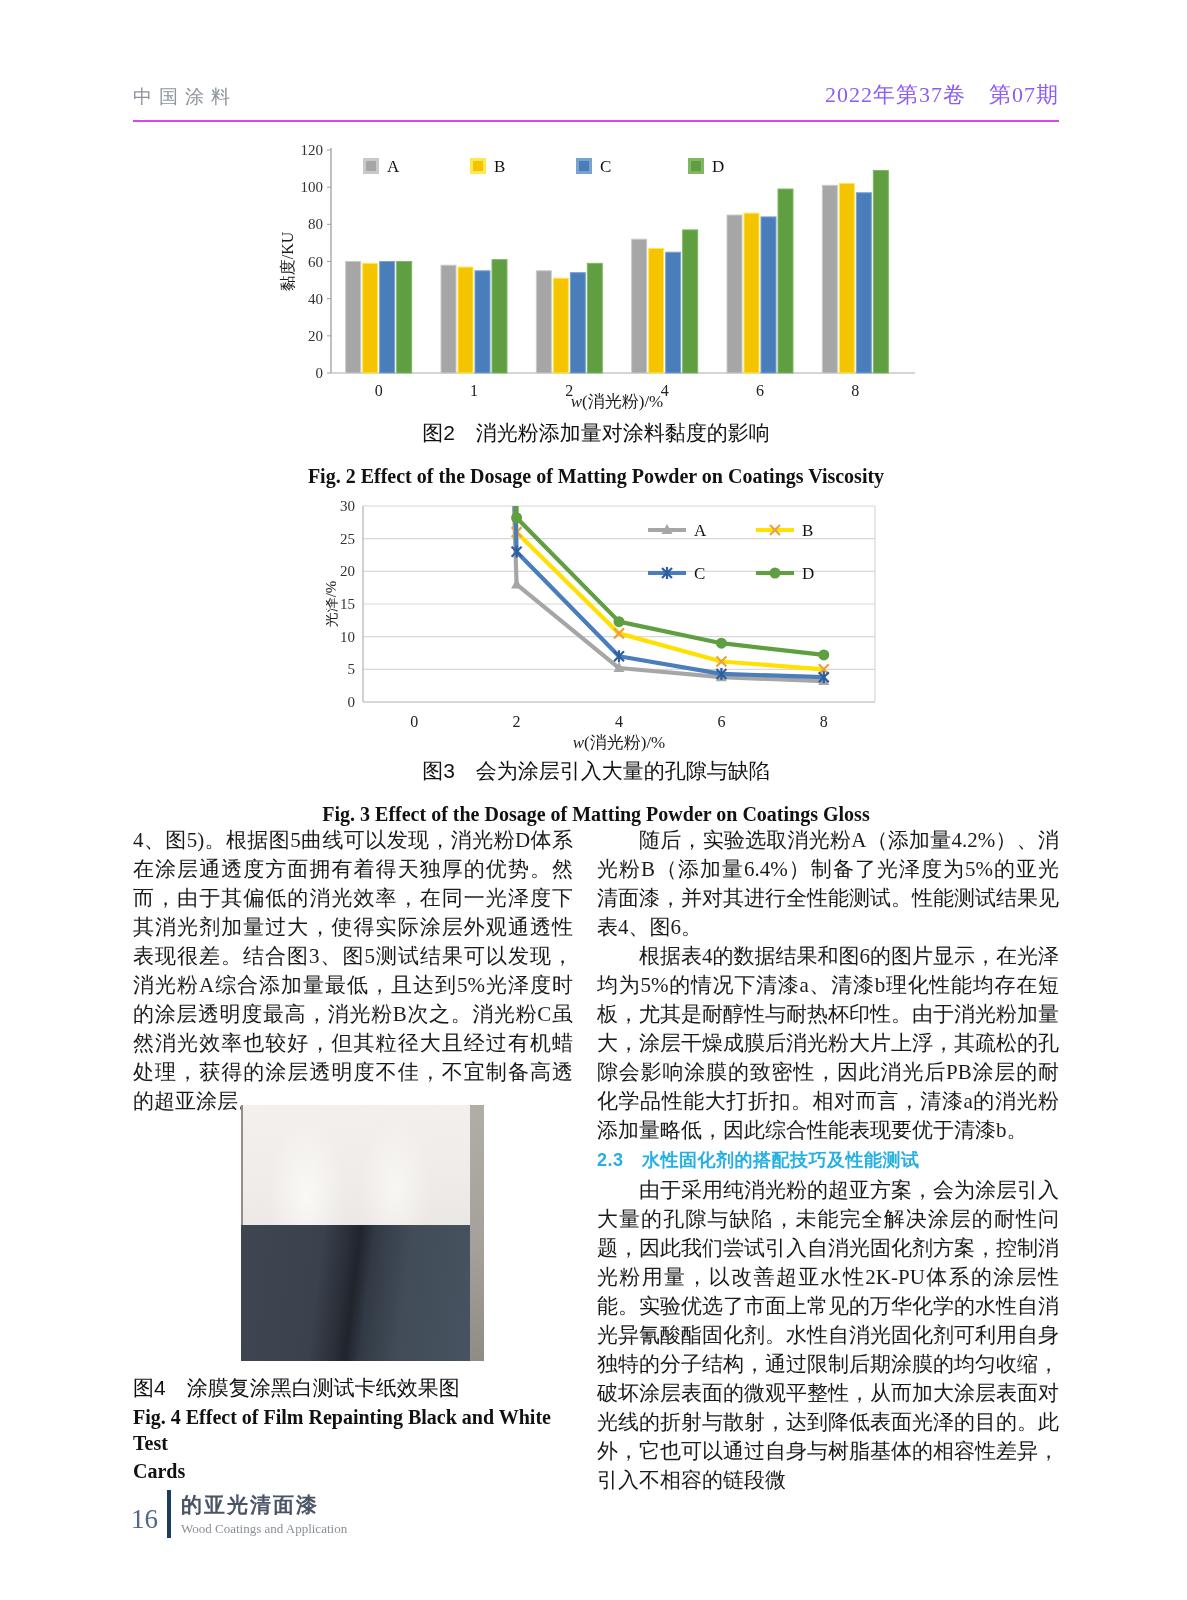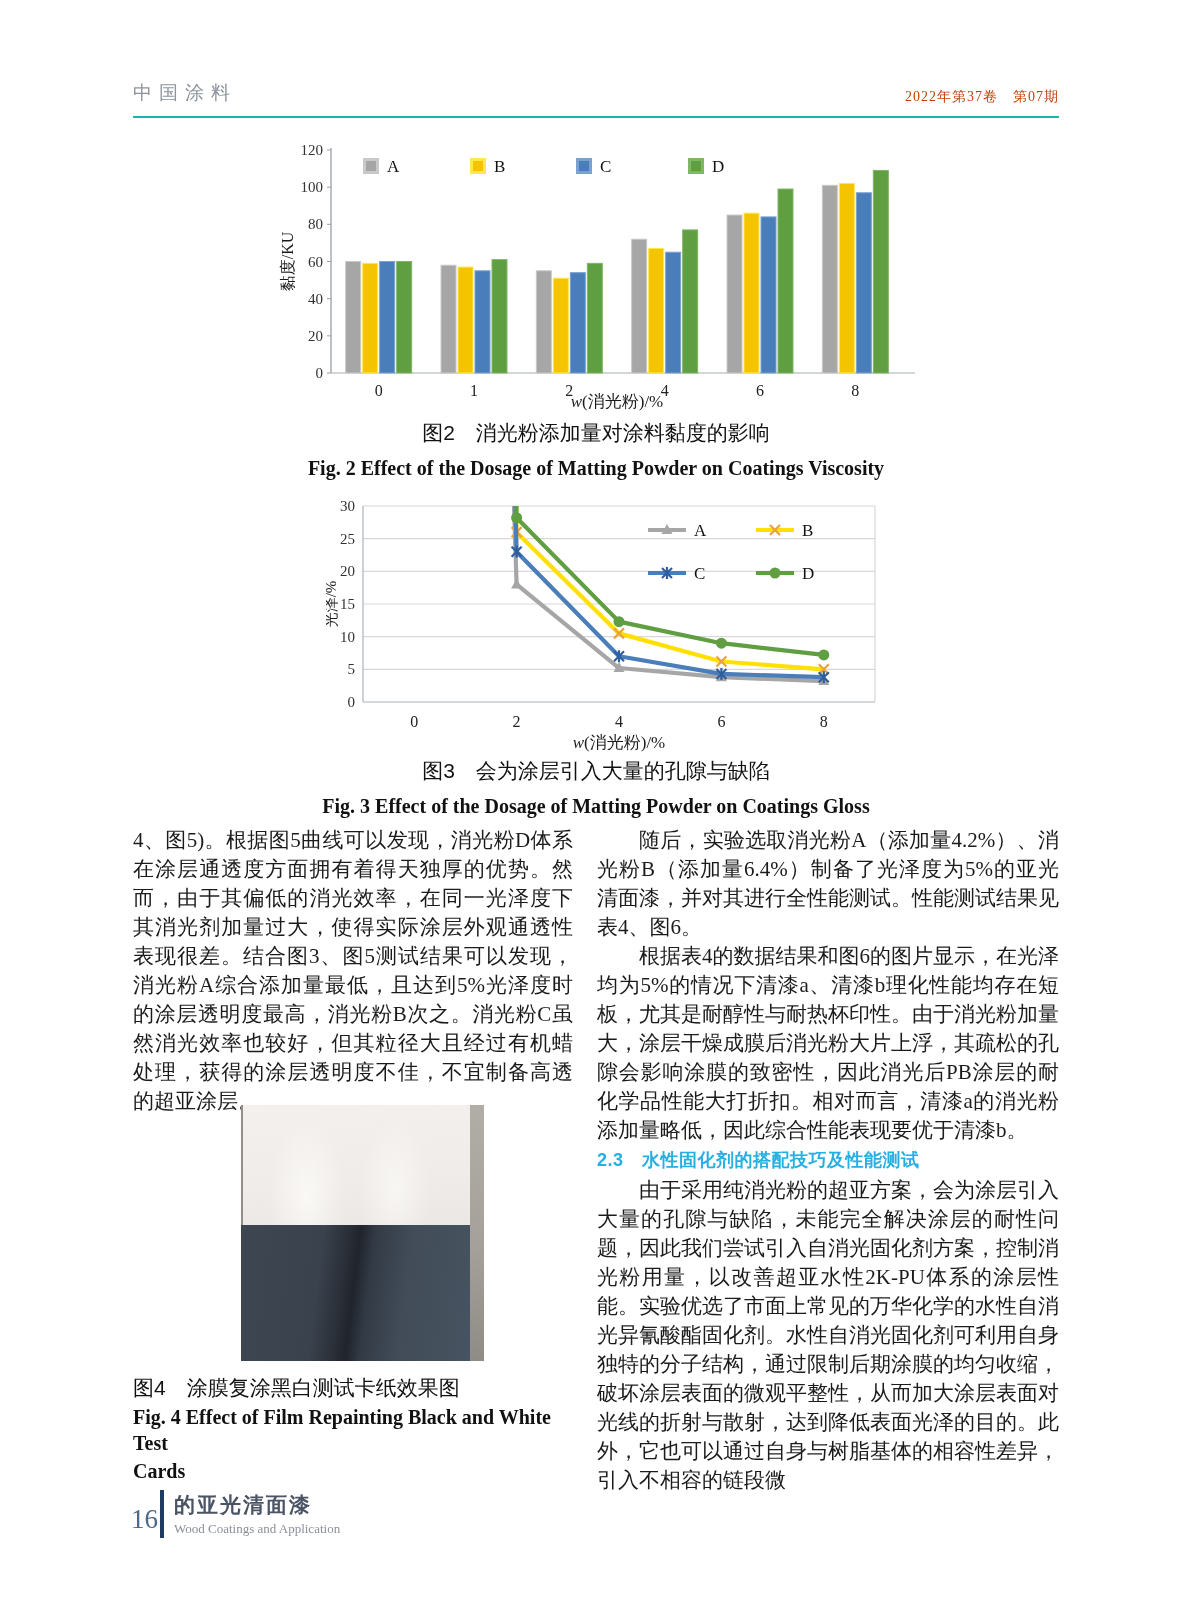--- a/index.html
+++ b/index.html
@@ -5,33 +5,33 @@
   * { margin:0; padding:0; box-sizing:border-box; }
   html,body { background:#ffffff; }
   body {
     position:relative; width:1187px; height:1600px; overflow:hidden;
     font-family:"Liberation Serif","DejaVu Serif",serif; color:#1c1c1c;
   }
   
   .page-header {
     position:absolute; left:133px; top:80px; width:926px;
     display:flex; justify-content:space-between; align-items:flex-end;
-    padding-bottom:10px; border-bottom:2px solid #14b8a6;
+    padding-bottom:10px; border-bottom:2px solid #d946ef;
   }
   .journal-name { font-size:19px; color:#8d949c; letter-spacing:7px; }
-  .issue-info   { font-size:14px; color:#c2410c; letter-spacing:1px; }
+  .issue-info   { font-size:22px; color:#8b5cf6; letter-spacing:1px; }
 
   
   .bar-chart-wrap  { position:absolute; left:278px; top:141px; }
   .line-chart-wrap { position:absolute; left:326px; top:496px; }
   svg text { font-family:"Liberation Serif","DejaVu Serif",serif; }
 
   .caption-block { position:absolute; left:133px; width:926px; text-align:center; }
   .cap-cn { font-size:21px; font-weight:normal; font-family:"Liberation Sans","DejaVu Sans",sans-serif; color:#111; }
-  .cap-en { font-size:20px; font-weight:bold; font-family:"Liberation Serif","DejaVu Serif",serif; color:#111; margin-top:10px; }
+  .cap-en { font-size:20px; font-weight:bold; font-family:"Liberation Serif","DejaVu Serif",serif; color:#111; margin-top:18px; }
 
   
   .column { position:absolute; top:826px; text-align:justify; font-size:21px; line-height:29px; color:#1b1b1b; }
   .column-left  { left:133px; width:440px; }
   .column-right { left:597px; width:462px; }
   .para-indent { text-indent:2em; }
   .section-heading {
     font-family:"Liberation Sans","DejaVu Sans",sans-serif;
     font-weight:bold; color:#25b0e3; font-size:18px; line-height:31px;
     text-align:left; letter-spacing:0.5px;
@@ -56,21 +56,21 @@
   }
   .photo-strip {
     position:absolute; right:0; top:0; width:14px; height:256px;
     background:linear-gradient(#b1ada7 0%,#a5a19a 55%,#8f8c85 100%);
   }
   .fig4-caption { position:absolute; left:133px; top:1374px; width:440px; text-align:left; }
   .fig4-caption .cap-en { line-height:26px; margin-top:2px; }
 
   
   .page-footer { position:absolute; left:131px; top:1490px; display:flex; align-items:center; }
-  .page-number { font-size:27px; color:#50688c; margin-right:2px; margin-top:10px; }
+  .page-number { font-size:27px; color:#50688c; margin-right:9px; margin-top:10px; }
   .footer-bar  { width:4px; height:48px; background:#1e3c62; margin-right:10px; }
   .footer-cn   { font-size:21px; font-weight:bold; color:#4b5464; letter-spacing:2px;
                  font-family:"Liberation Sans","DejaVu Sans",sans-serif; }
   .footer-en   { font-size:13px; color:#8a9098; margin-top:2px; }
 </style>
 </head>
 <body>
 
 <div class="page-header">
   <span class="journal-name">中国涂料</span>

